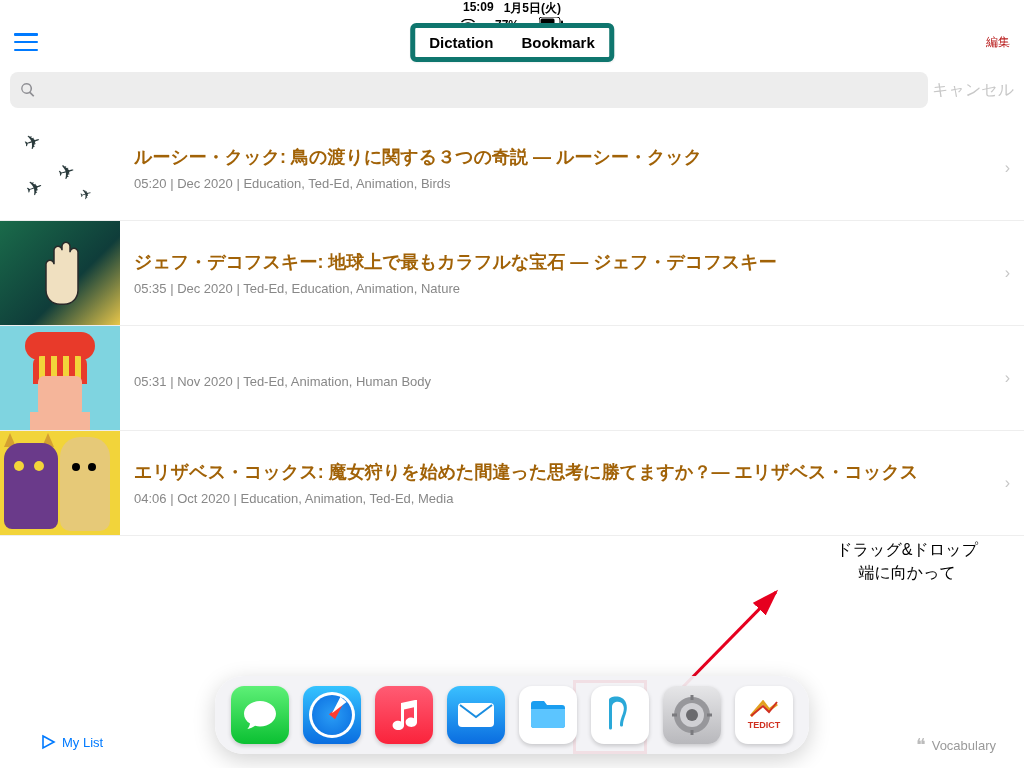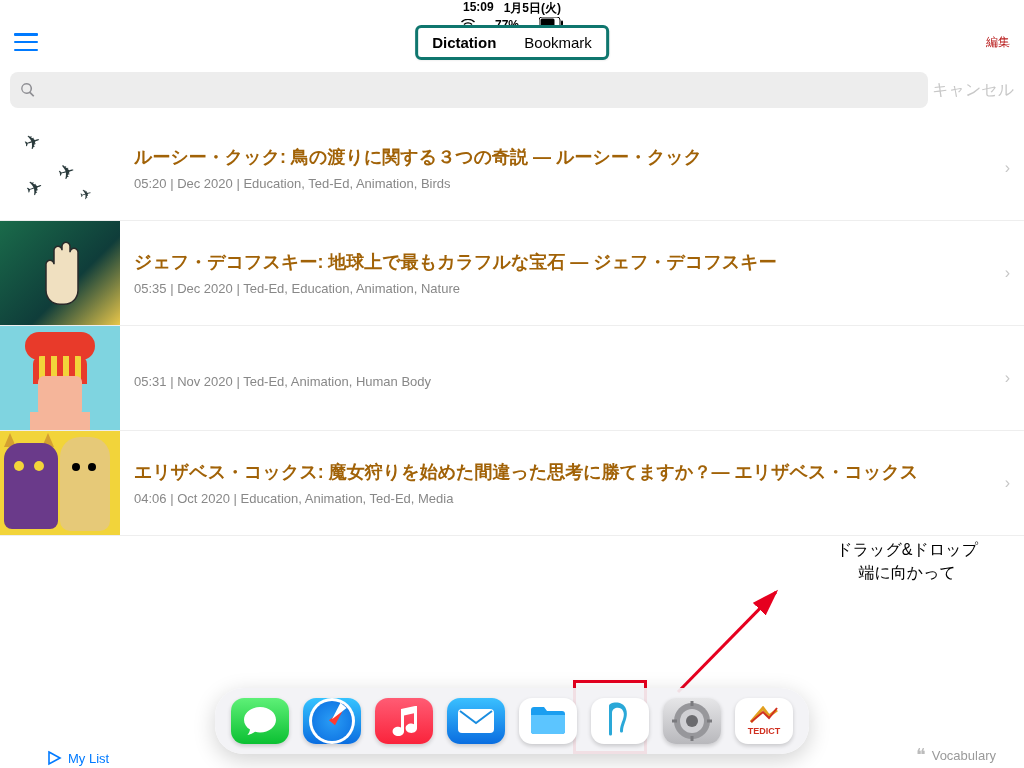--- a/index.html
+++ b/index.html
@@ -5,22 +5,22 @@
 * { margin:0; padding:0; box-sizing:border-box; font-family:-apple-system,"Hiragino Sans","Helvetica Neue",sans-serif; }
 body { background:#fff; width:1024px; height:768px; position:relative; overflow:hidden; }
 
 .status-bar { height:20px; display:flex; justify-content:space-between; padding:0 10px; font-size:12px; font-weight:600; align-items:center;flex-direction:column; }
 .status-left { display:flex; gap:10px; }
 .status-right { display:flex; align-items:center; gap:20px; }
 
 .nav { height:44px; display:flex; align-items:center; justify-content:space-between; padding:0 14px; position:relative; }
 .hamburger { width:24px; height:18px; display:flex; flex-direction:column; justify-content:space-between; }
 .hamburger span { height:2.5px; background:#007aff; border-radius:1px; }
-.seg { display:flex; position:absolute; left:50%; transform:translateX(-50%); border:3px solid #0f766e; border-radius:6px; overflow:hidden; background:#fff; box-shadow:0 1px 2px rgba(0,0,0,.06); }
-.seg button { border:0; background:transparent; padding:6px 14px; font-size:15px; font-weight:400; color:#000; }
+.seg { display:flex; position:absolute; left:50%; transform:translateX(-50%); border:5px solid #0f766e; border-radius:6px; overflow:hidden; background:#fff; box-shadow:0 1px 2px rgba(0,0,0,.06); }
+.seg button { border:0; background:transparent; padding:6px 14px; font-size:15px; font-weight:700; color:#000; }
 .seg button.active { font-weight:600; }
 .edit { color:#b91c1c; font-size:12px; }
 
 .search-row { display:flex; align-items:center; padding:8px 10px; gap:4px; }
 .search { flex:1; background:#ededed; border-radius:8px; height:36px; display:flex; align-items:center; padding:0 10px; }
 .search svg { width:16px; height:16px; fill:#8e8e93; }
 .cancel { color:#c7c7c7; font-size:16px; }
 
 .list { }
 .row { display:flex; align-items:center; border-bottom:1px solid #eee; min-height:104px; }
@@ -28,23 +28,23 @@
 .info { flex:1; padding:0 14px; }
 .title { font-size:18px; font-weight:600; color:#a16207; line-height:1.35; display:-webkit-box; -webkit-line-clamp:2; -webkit-box-orient:vertical; overflow:hidden; }
 .meta { font-size:13px; color:#888; margin-top:6px; }
 .chev { color:#c7c7c7; padding-right:14px; font-size:16px; }
 
 .annot-text { position:absolute; right:46px; top:538px; font-size:16px; text-align:center; line-height:1.45; color:#000; }
 .annot-arrow { position:absolute; left:670px; top:582px; }
 .annot-box { position:absolute; left:573px; top:680px; width:74px; height:74px; border:3px solid #e6001f; }
 
 .dock { position:absolute; bottom:14px; left:50%; transform:translateX(-50%); background:rgba(242,242,245,.92); border-radius:28px; padding:10px 16px; display:flex; gap:14px; box-shadow:0 6px 22px rgba(0,0,0,.18); }
-.app-icon { width:58px; height:46px; border-radius:13px; display:flex; align-items:center; justify-content:center; box-shadow:0 2px 4px rgba(0,0,0,.18); }
-
-.bottom { position:absolute; bottom:2px; left:18px; right:0; height:32px; display:flex; align-items:flex-end; padding:0 28px; justify-content:space-between; font-size:13px; color:#9a9a9a; }
+.app-icon { width:58px; height:58px; border-radius:13px; display:flex; align-items:center; justify-content:center; box-shadow:0 2px 4px rgba(0,0,0,.18); }
+
+.bottom { position:absolute; bottom:2px; left:12px; right:0; height:32px; display:flex; align-items:flex-start; padding:0 28px; justify-content:space-between; font-size:13px; color:#9a9a9a; }
 .bottom .active { color:#007aff; font-weight:500; }
 .bottom-item{display:flex;align-items:center;gap:6px;}
 
 
 .t1{background:#fff;}
 .t1 .brd{position:absolute;font-size:20px;color:#2a3a3c;}
 .t1 .brd.b1{left:24px;top:14px;transform:rotate(-18deg);}
 .t1 .brd.b2{left:58px;top:44px;transform:rotate(-14deg);}
 .t1 .brd.b3{left:26px;top:60px;transform:rotate(-20deg);}
 .t1 .brd.b4{left:80px;top:70px;transform:rotate(-16deg);font-size:14px;}

